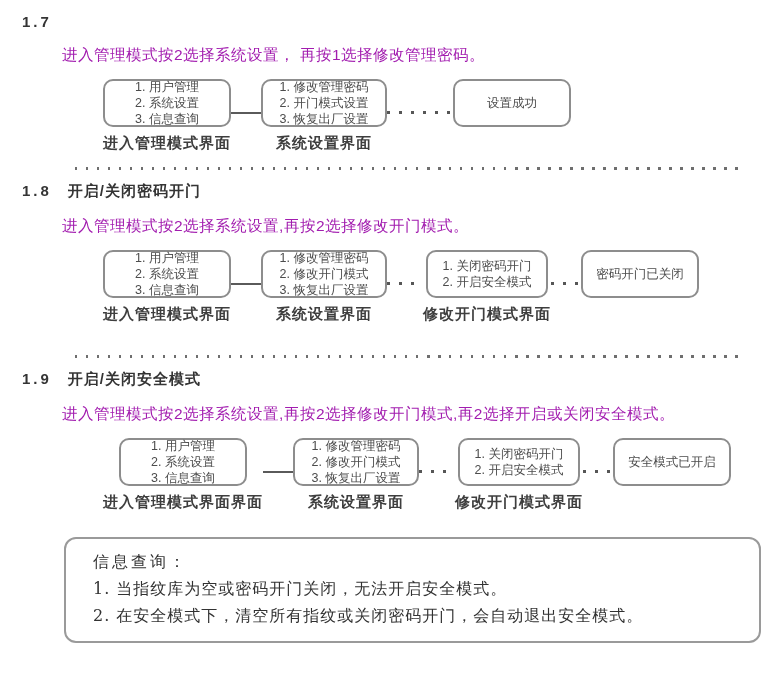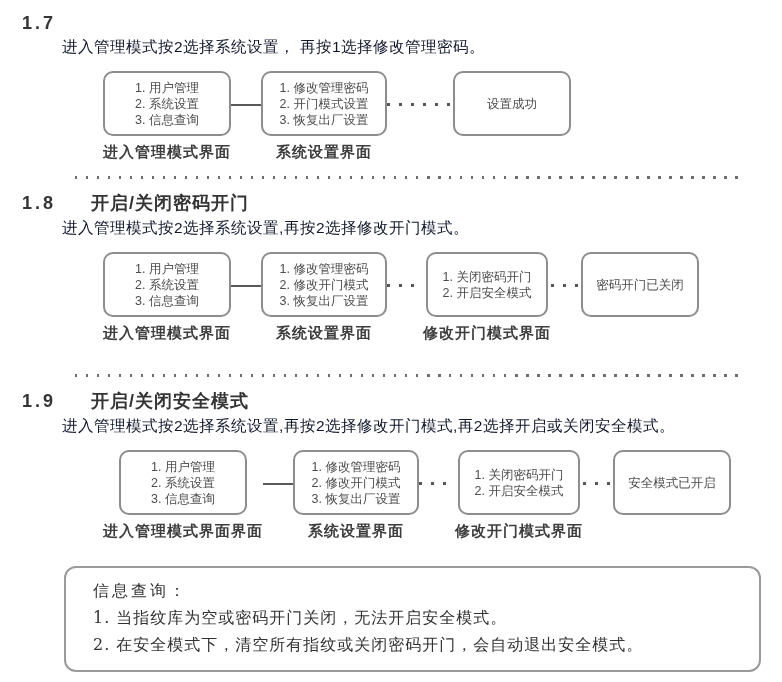--- a/index.html
+++ b/index.html
@@ -1,30 +1,30 @@
 <!DOCTYPE html>
 <html><head>
 <meta charset="utf-8">
 <style>
   html,body { margin:0; padding:0; background:#ffffff; }
   .page {
     position:relative; width:782px; height:682px; overflow:hidden;
     background:#fff; box-sizing:border-box; padding-top:13px;
     font-family:"Liberation Sans","DejaVu Sans",sans-serif; color:#3d3d3d;
   }
-  .sec-header { margin:0 0 0 22px; font-size:18px; font-weight:600; color:#343434;
-    display:flex; align-items:baseline;gap:19px; }
+  .sec-header { margin:0 0 0 22px; font-size:15px; font-weight:600; color:#343434;
+    display:flex; align-items:baseline; }
   .sec-num { letter-spacing:3px; margin-right:16px; }
   .sec-title { letter-spacing:1px; }
-  .sec-body { margin:3px 0 13px 62px; font-size:15.5px; color:#0f172a; letter-spacing:0.5px; }
+  .sec-body { margin:15px 0 13px 62px; font-size:15.5px; color:#a21caf; letter-spacing:0.5px; }
 
   .flow { margin-left:103px; display:flex; align-items:flex-start; }
   .unit { display:flex; flex-direction:column; align-items:center; }
   .fbox {
-    box-sizing:border-box; height:65px; border:2px solid #8d8d8d; border-radius:10px;
+    box-sizing:border-box; height:48px; border:2px solid #8d8d8d; border-radius:10px;
     display:flex; align-items:center; justify-content:center; background:#fff;
   }
   .bw1 { width:128px; } .bw2 { width:126px; } .bw3 { width:122px; } .bw4 { width:118px; }
   .lines { text-align:left; }
   .lines.center { text-align:center; }
   .ln { font-size:12.5px; line-height:16px; color:#4c4c4c; white-space:nowrap; }
   .ln.dash { font-size:11px; line-height:9px; letter-spacing:-1px; color:#5a5a5a; }
   .caption { margin-top:7px; font-size:15px; font-weight:600; color:#3e3e3e;
     white-space:nowrap; letter-spacing:1px; min-height:16px; }
   .conn { flex:none; }

